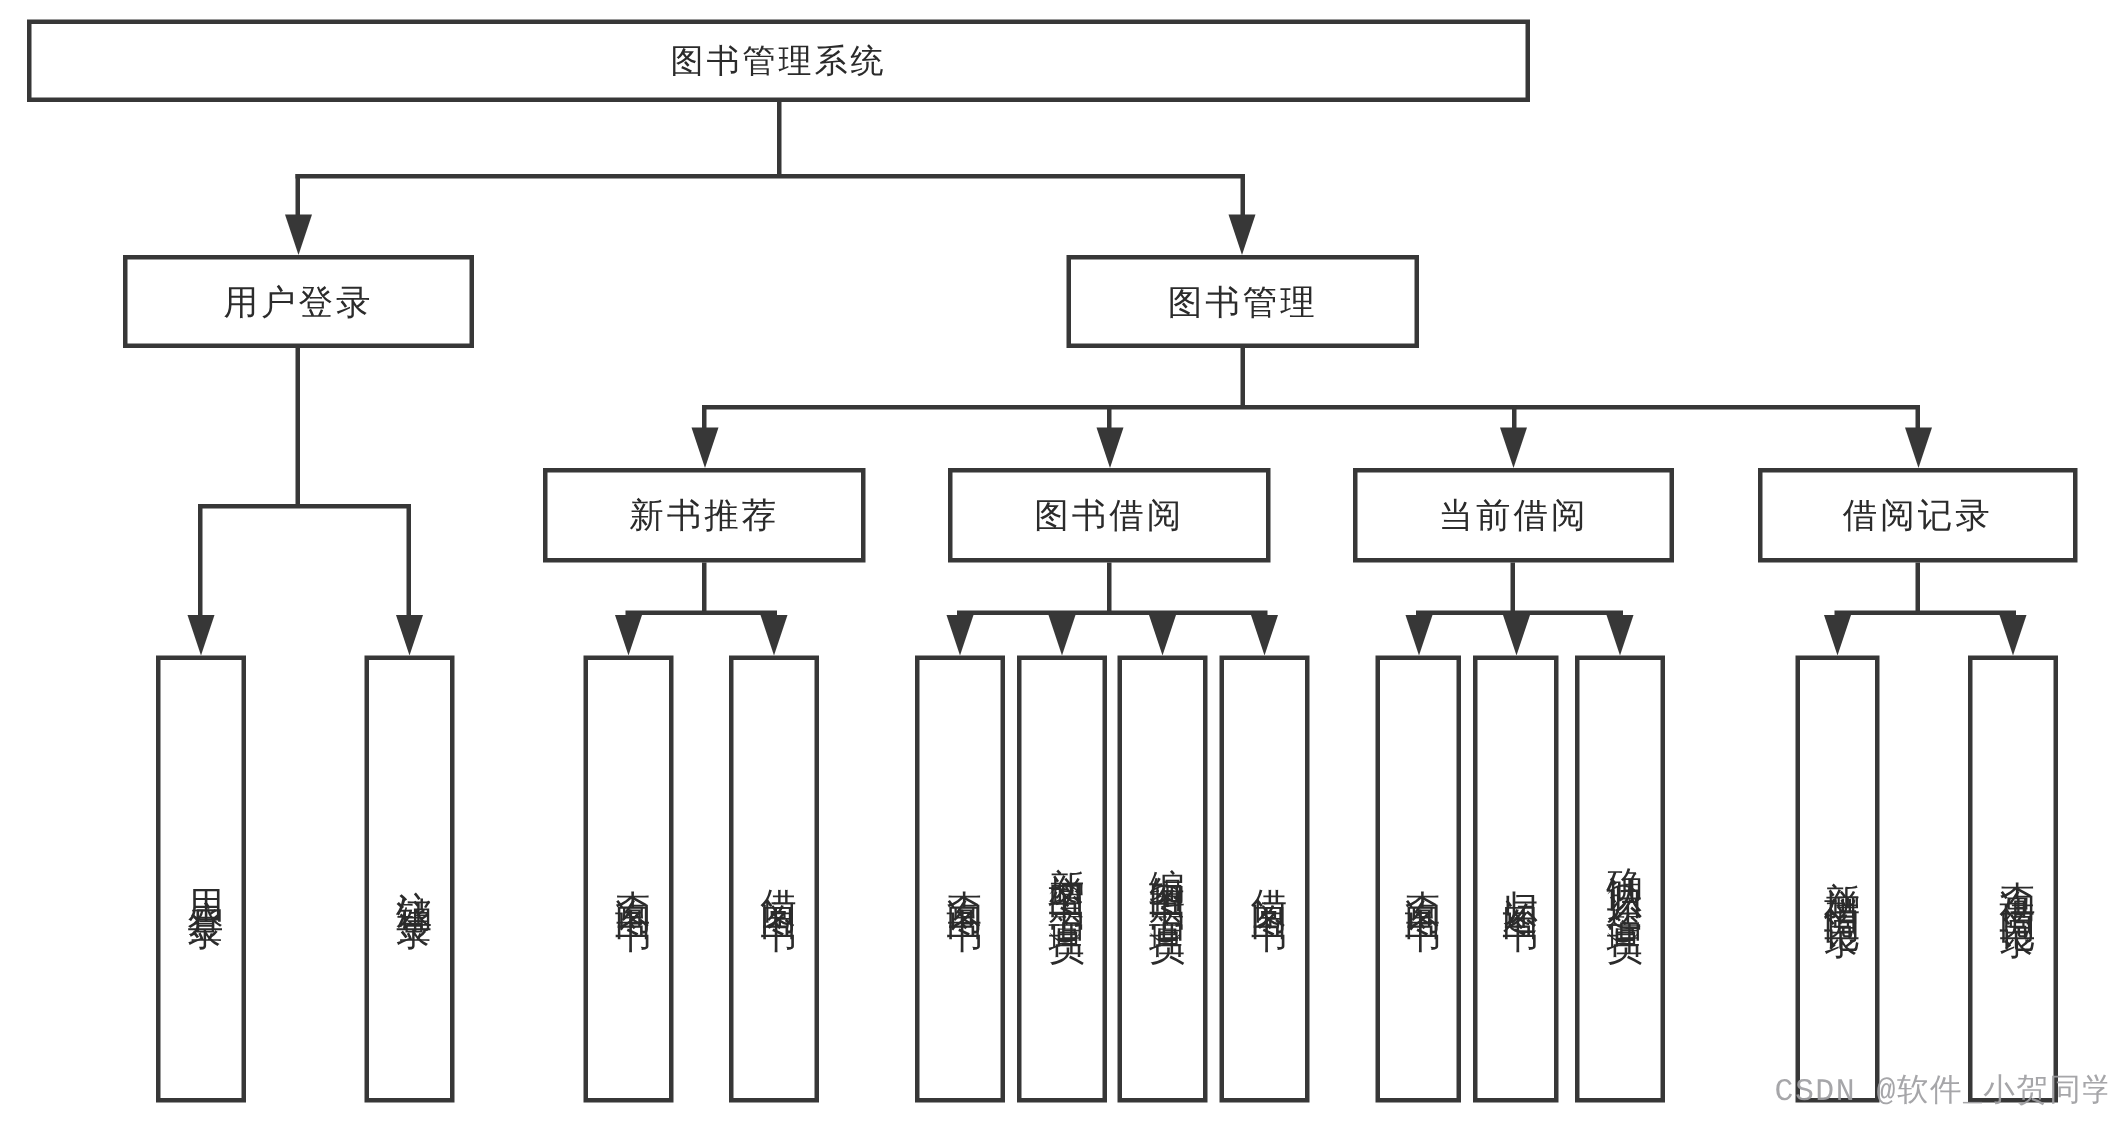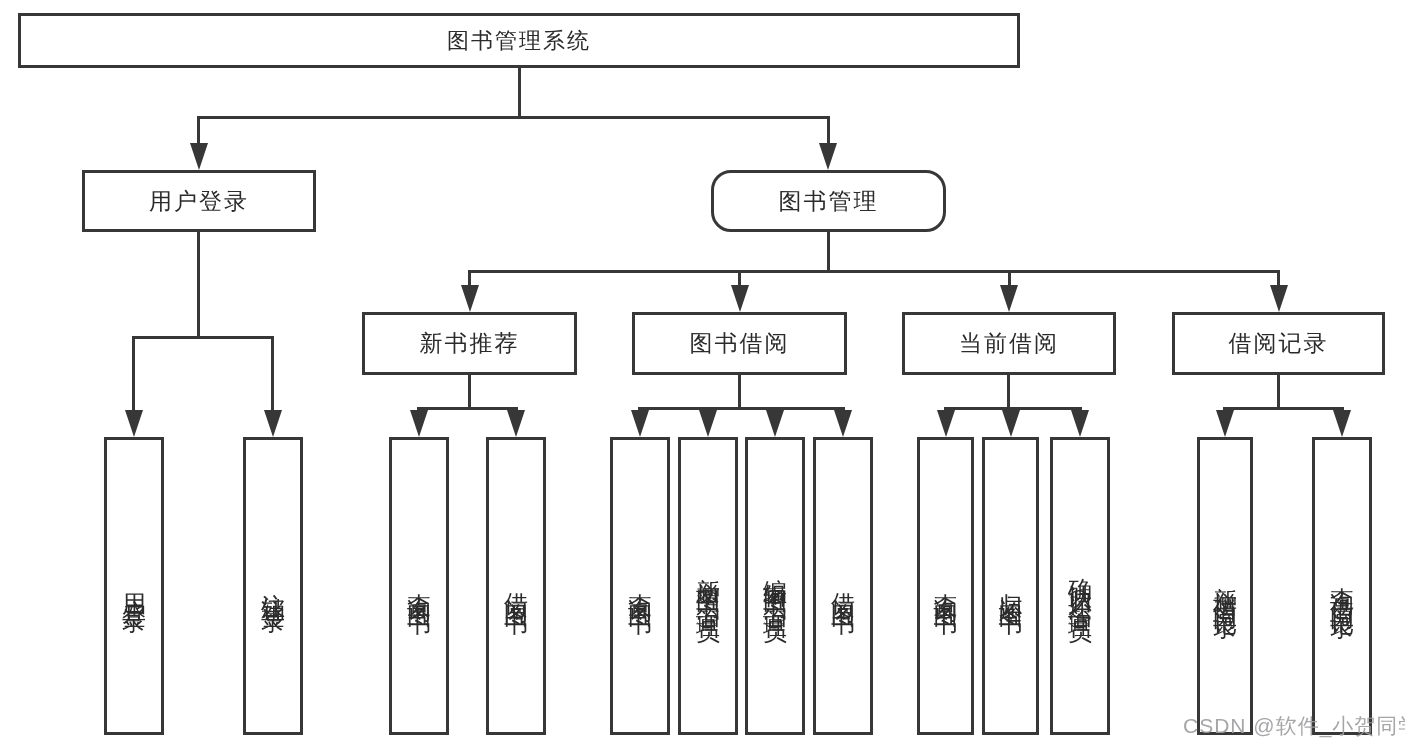--- a/index.html
+++ b/index.html
@@ -1,20 +1,20 @@
 <!DOCTYPE html>
 <html><head>
 <meta charset="utf-8">
 <style>
   html,body{margin:0;padding:0;background:#ffffff;}
   .canvas{
     position:relative;
     width:1405px;height:747px;
     background:#ffffff;
-    font-family:Liberation Sans, sans-serif;
+    font-family:Liberation Mono, monospace;
     overflow:hidden;
   }
   .box{
     position:absolute;
     box-sizing:border-box;
     border:3px solid #373737;
     background:#ffffff;
     display:flex;
     align-items:center;
     justify-content:center;
@@ -58,21 +58,21 @@
   <div class="box root" style="left:18px;top:13px;width:1002px;height:55px;">图书管理系统</div>
 
   <div class="vline" style="left:518px;top:68px;height:50px;"></div>
   <div class="hline" style="left:197px;top:116px;width:633px;"></div>
   <div class="vline" style="left:197px;top:116px;height:30px;"></div>
   <div class="vline" style="left:827px;top:116px;height:30px;"></div>
   <div class="arw" style="left:190px;top:143px;"></div>
   <div class="arw" style="left:819px;top:143px;"></div>
 
   <div class="box" style="left:82px;top:170px;width:234px;height:62px;">用户登录</div>
-  <div class="box" style="left:711px;top:170px;width:235px;height:62px;border-radius:20px;">图书管理</div>
+  <div class="box" style="left:711px;top:170px;width:235px;height:62px;">图书管理</div>
 
   <div class="vline" style="left:827px;top:232px;height:38px;"></div>
   <div class="hline" style="left:468px;top:270px;width:812px;"></div>
   <div class="vline" style="left:468px;top:270px;height:18px;"></div>
   <div class="vline" style="left:738px;top:270px;height:18px;"></div>
   <div class="vline" style="left:1008px;top:270px;height:18px;"></div>
   <div class="vline" style="left:1277px;top:270px;height:18px;"></div>
   <div class="arw" style="left:461px;top:285px;"></div>
   <div class="arw" style="left:731px;top:285px;"></div>
   <div class="arw" style="left:1000px;top:285px;"></div>

